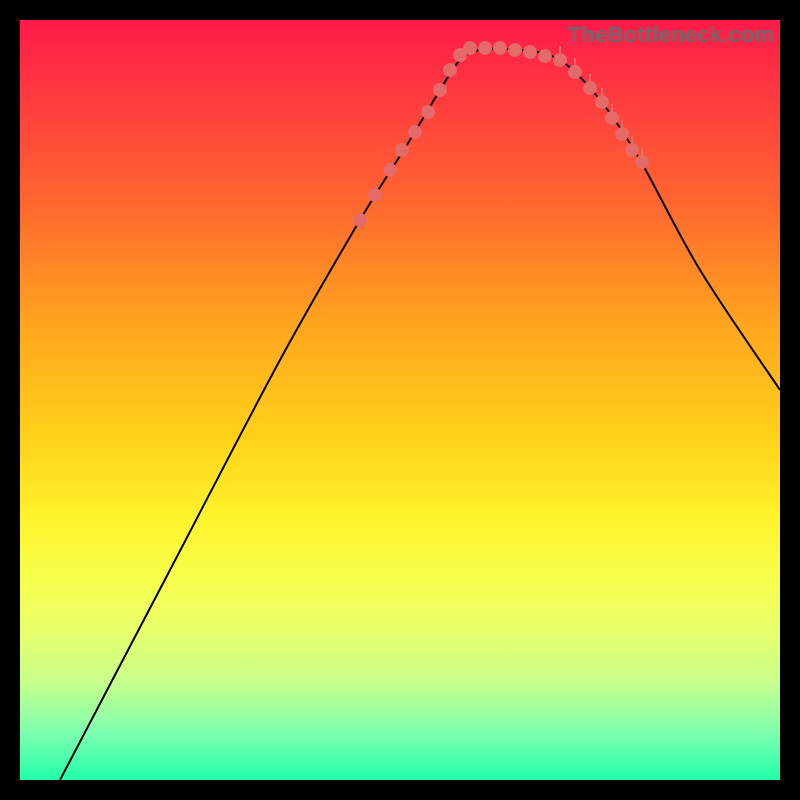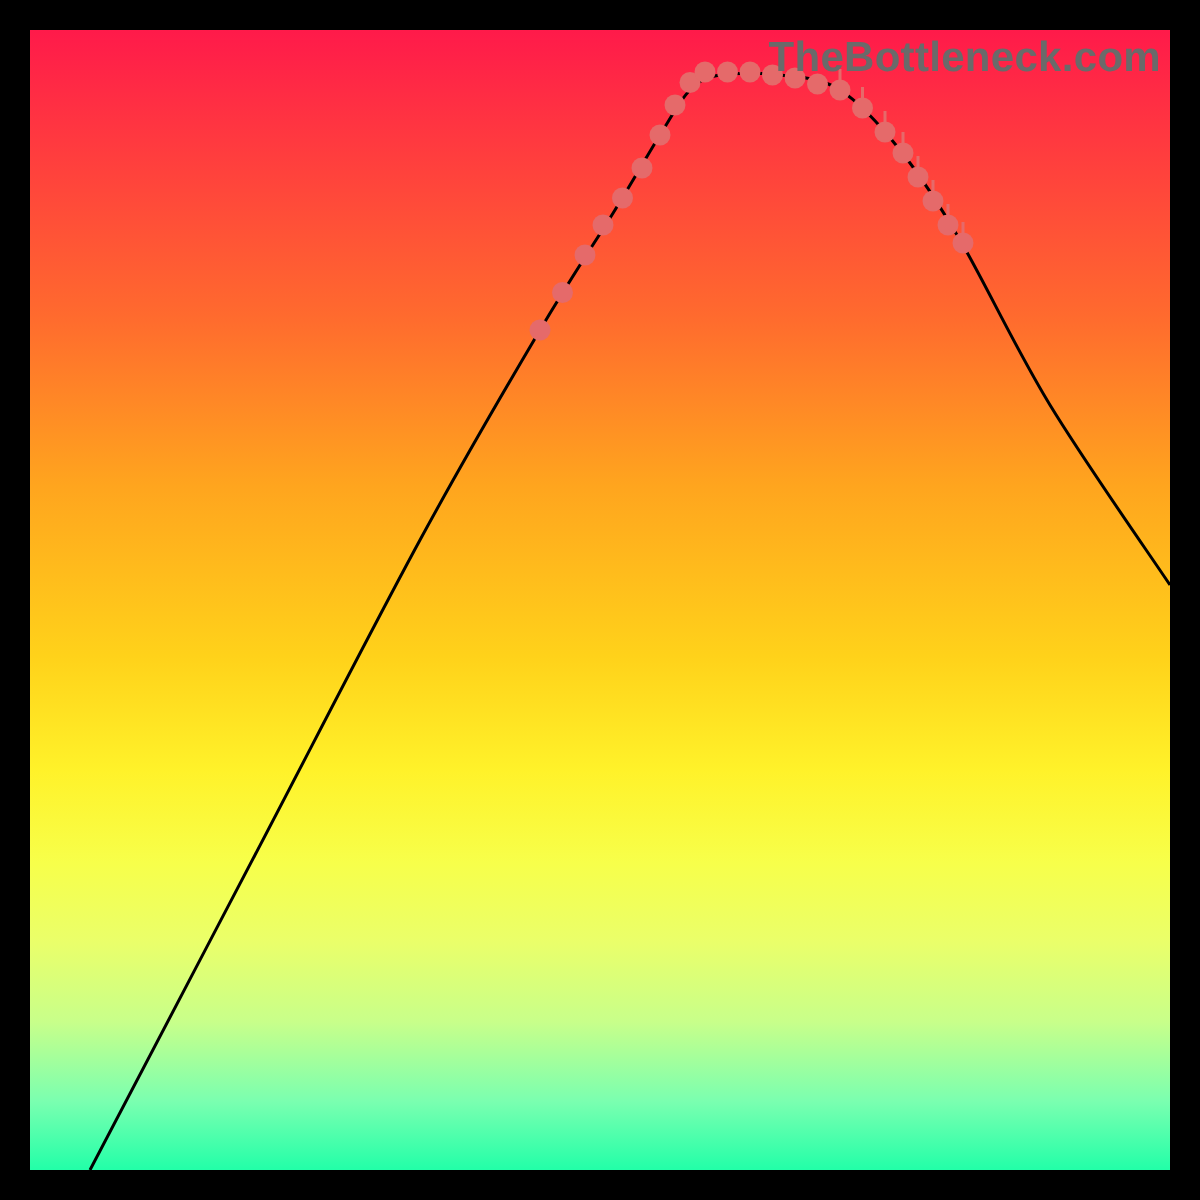--- a/index.html
+++ b/index.html
@@ -42,21 +42,21 @@
     left: 0;
     top: 0;
     width: 760px;
     height: 760px;
   }
   .watermark {
     position: absolute;
     top: 2px;
     right: 6px;
     font-family: Arial, Helvetica, sans-serif;
-    font-size: 28px;
+    font-size: 22px;
     font-weight: 600;
     color: #6a6a6a;
     letter-spacing: 0.2px;
     user-select: none;
   }
 </style>
 </head>
 <body>
 
 <div class="frame">

